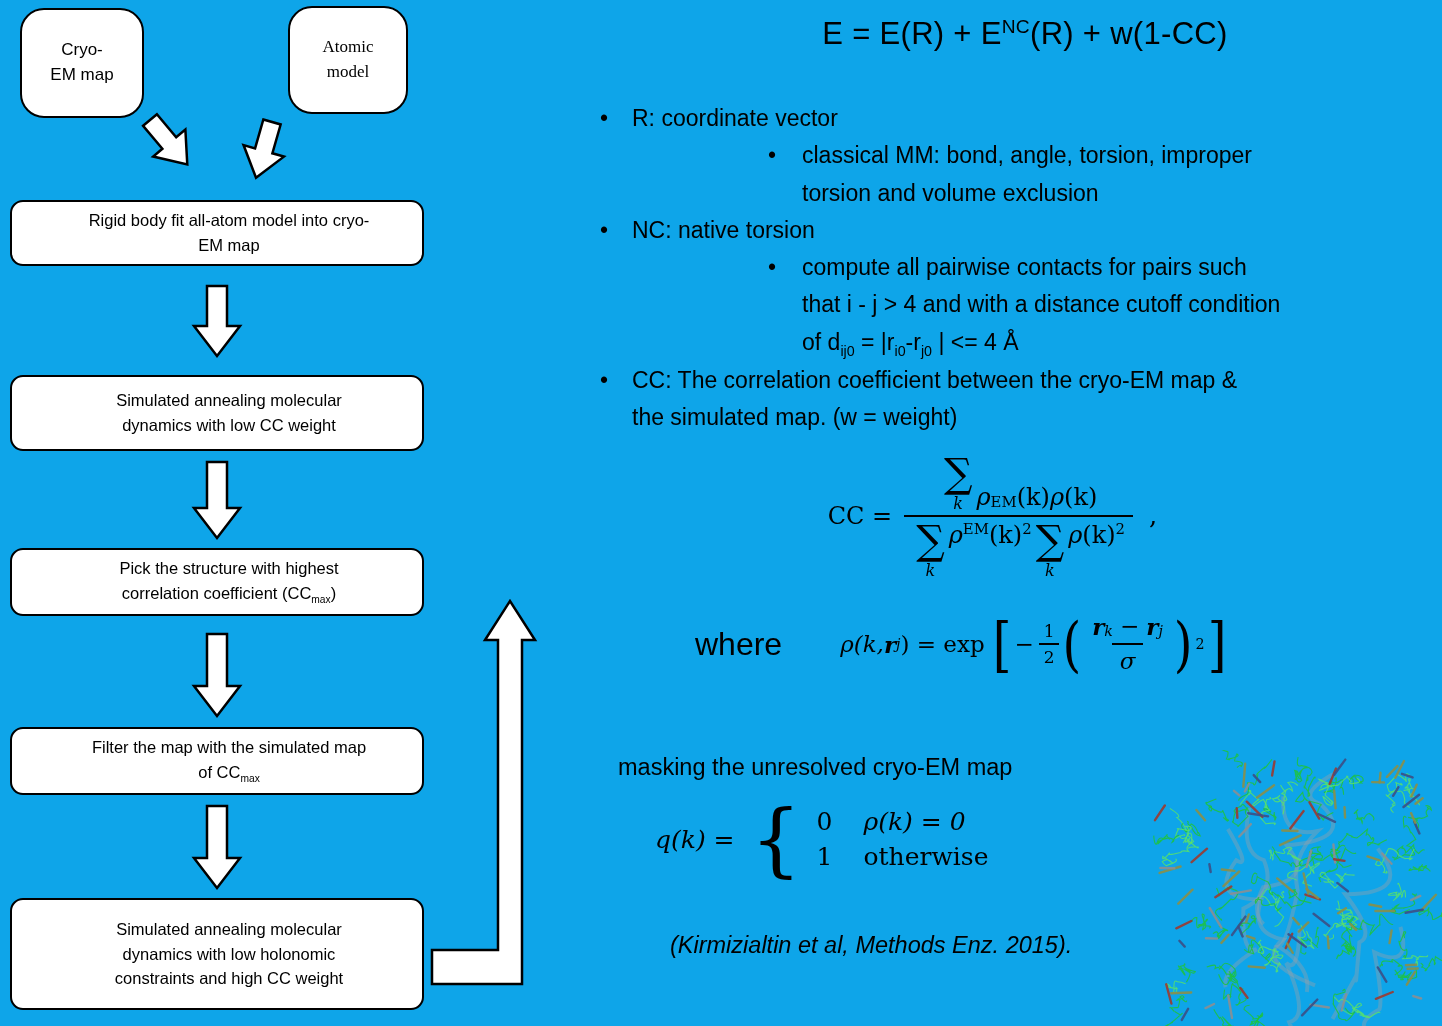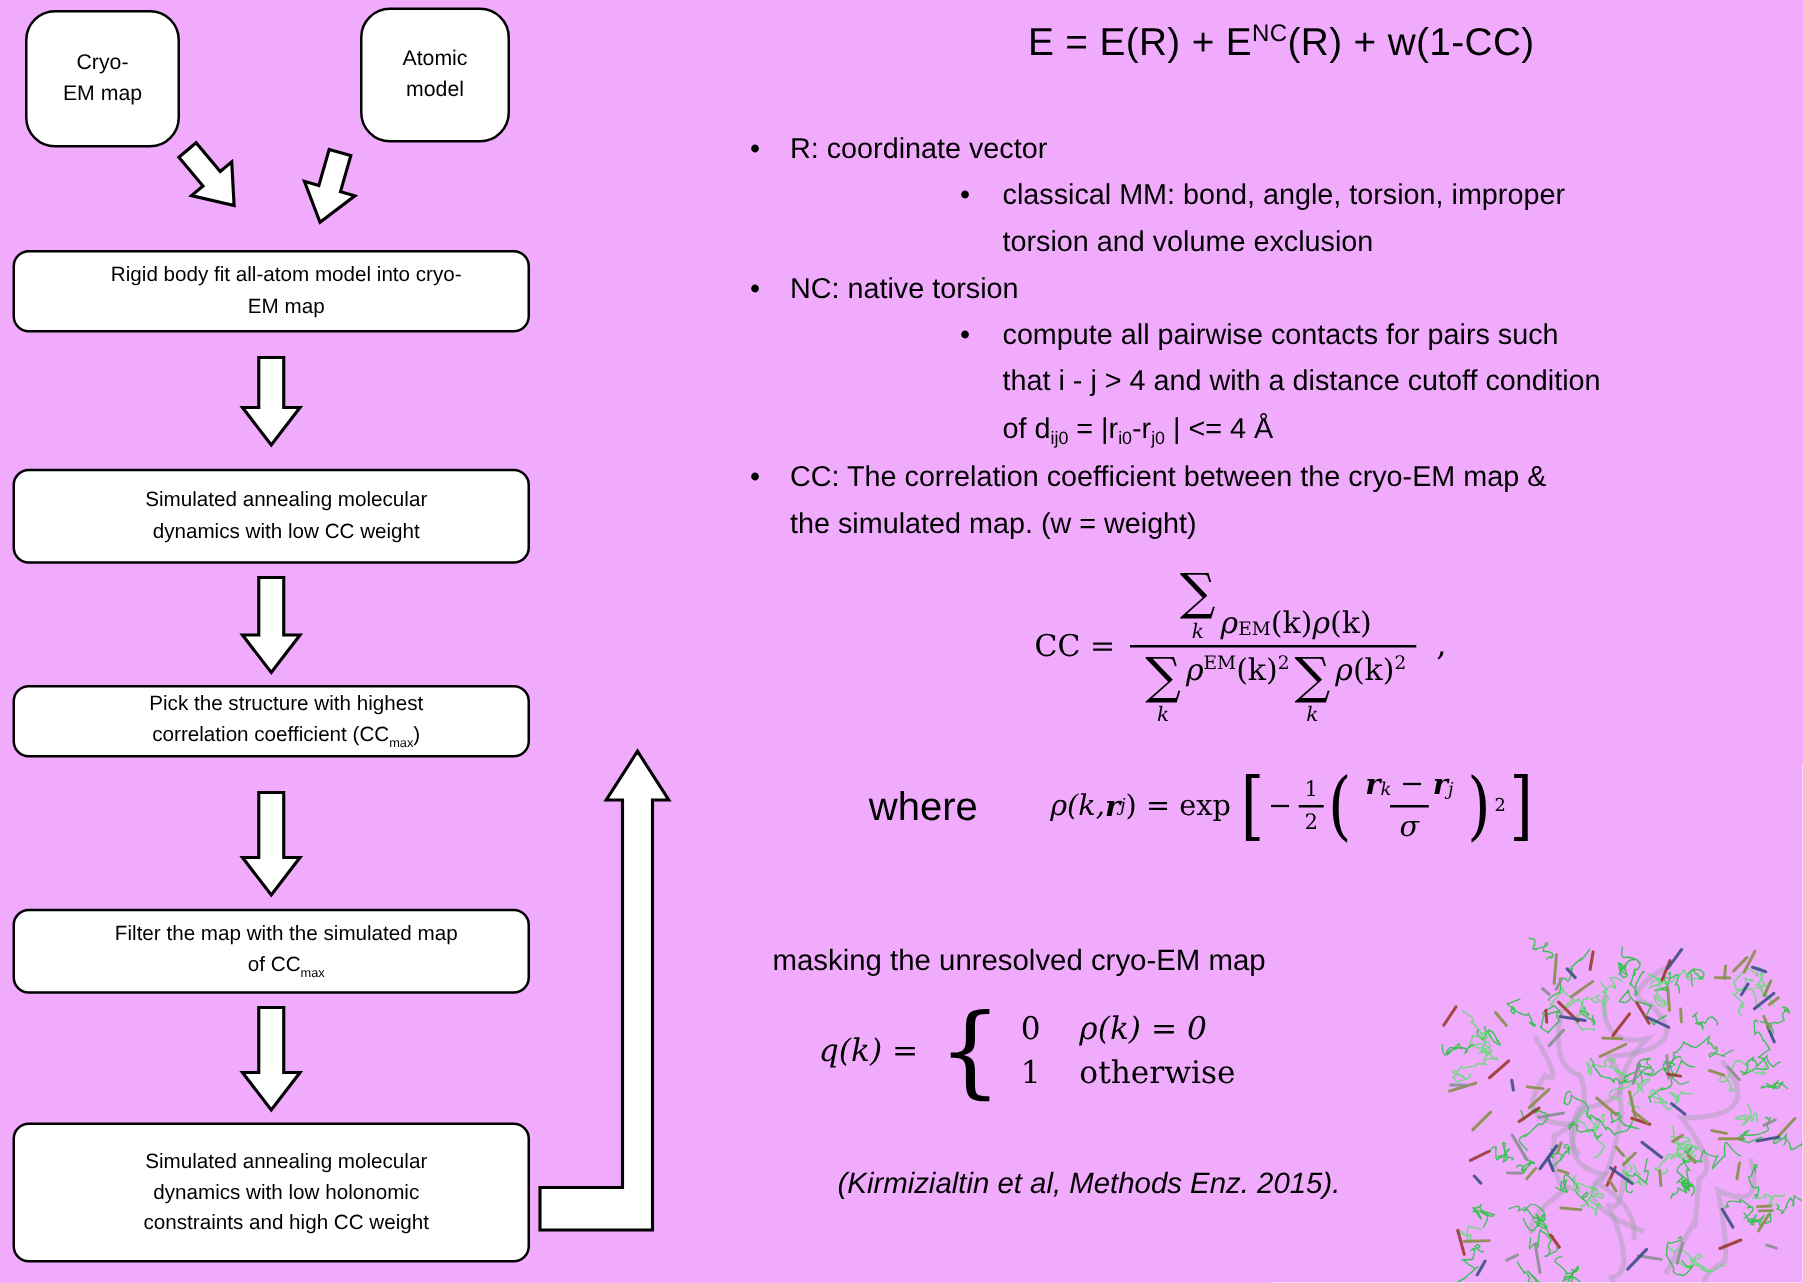--- a/index.html
+++ b/index.html
@@ -1,30 +1,30 @@
 <!DOCTYPE html>
 <html><head>
 <meta charset="utf-8">
 <style>
   html,body{margin:0;padding:0;background:#fff;}
-  #slide{position:relative;width:1442px;height:1026px;background:#f0abfc;overflow:hidden;
+  #slide{position:relative;width:1442px;height:1026px;background:#0ea5e9;overflow:hidden;
          font-family:"Liberation Sans",sans-serif;color:#000;}
 
   
   .fc-box{position:absolute;box-sizing:border-box;border:2.5px solid #000;background:#fff;
           display:flex;flex-direction:column;align-items:center;justify-content:center;
           text-align:center;z-index:2;}
   .fc-box .bl{display:block;}
   .fc-round{border-radius:24px;font-size:17px;line-height:1.45;}
   .fc-proc{border-radius:13px;font-size:16.5px;line-height:1.5;padding-left:24px;}
   #fc-cryo{left:20px;top:8px;width:124px;height:110px;}
-  #fc-atomic{left:288px;top:6px;width:120px;height:108px;}
+  #fc-atomic{left:288px;top:6px;width:120px;height:108px;font-family:Liberation Serif, serif;}
   #fc-b1{left:10px;top:200px;width:414px;height:66px;}
   #fc-b2{left:10px;top:375px;width:414px;height:76px;}
-  #fc-b3{left:10px;top:548px;width:414px;height:58px;}
+  #fc-b3{left:10px;top:548px;width:414px;height:68px;}
   #fc-b4{left:10px;top:727px;width:414px;height:68px;}
   #fc-b5{left:10px;top:898px;width:414px;height:112px;}
   #fc-arrows{position:absolute;left:0;top:0;width:560px;height:1026px;z-index:1;}
   sub{font-size:0.62em;}
   sup{font-size:0.62em;}
 
   
   #eq-title{position:absolute;left:620px;top:16px;width:810px;text-align:center;
             font-size:31px;letter-spacing:0.3px;}
   #rightcol{position:absolute;left:600px;top:100px;width:845px;font-size:23px;line-height:1.62;}

